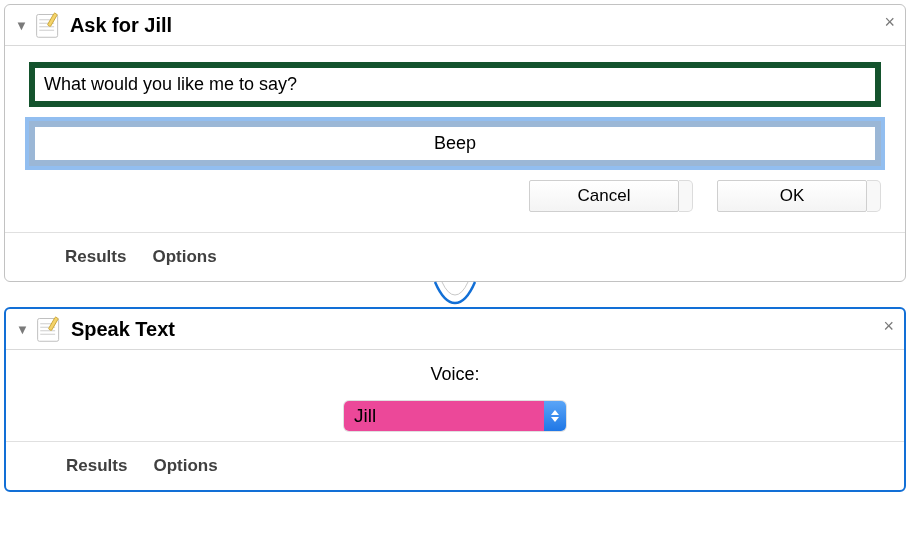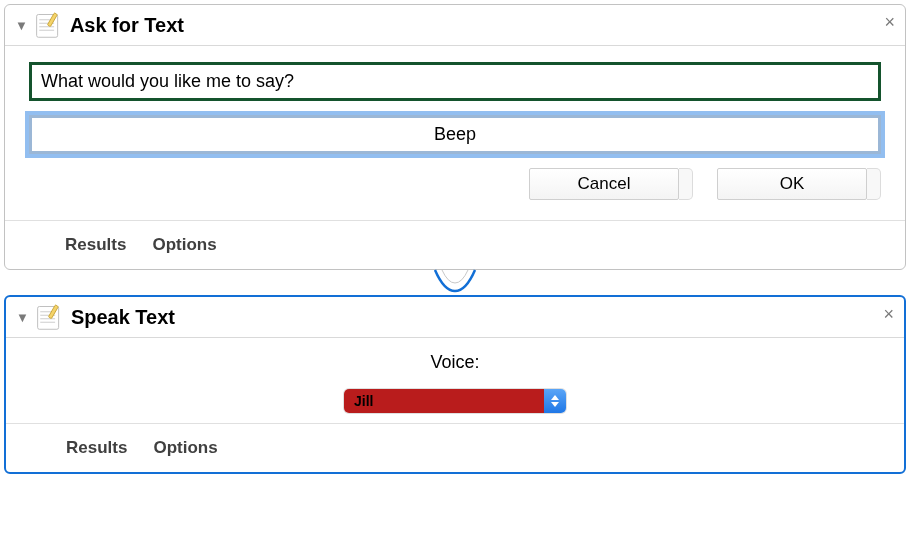--- a/index.html
+++ b/index.html
@@ -61,21 +61,21 @@
     margin: 0 0 0 0;
   }
 
   .card-body {
     padding: 16px 24px 10px 24px;
   }
   .text-input {
     width: 100%;
     font-size: 18px;
     padding: 6px 9px;
-    border: 3px solid #14532d;
+    border: 6px solid #14532d;
     background: #fff;
     outline: none;
     font-family: inherit;
     color: #000;
   }
   .text-input.focused {
     box-shadow: 0 0 0 4px rgba(100, 163, 234, 0.7);
     border-color: #9bb7d6;
     text-align: center;
   }
@@ -175,23 +175,22 @@
     display: inline-flex;
     align-items: stretch;
     border-radius: 5px;
     overflow: hidden;
     cursor: pointer;
     box-shadow: 0 0 0 1px rgba(0,0,0,0.12);
   }
   .popup-body {
     min-width: 200px;
     padding: 4px 10px;
-    font-size: 14px;
-    background: #b91c1c;
-    font-weight: bold;
+    font-size: 19px;
+    background: #ec4899;
   }
   .popup-arrows {
     width: 22px;
     background: linear-gradient(#5aa5f7,#1f77e6);
     display: flex;
     flex-direction: column;
     align-items: center;
     justify-content: center;
     gap: 2px;
   }
@@ -212,21 +211,21 @@
     <span class="action-icon">
       <svg viewBox="0 0 32 32">
         <rect x="3" y="4" width="24" height="26" rx="2" fill="#ffffff" stroke="#b7b7b7"></rect>
         <line x1="6" y1="10" x2="23" y2="10" stroke="#cfcfcf" stroke-width="1.2"></line>
         <line x1="6" y1="14" x2="23" y2="14" stroke="#cfcfcf" stroke-width="1.2"></line>
         <line x1="6" y1="18" x2="23" y2="18" stroke="#cfcfcf" stroke-width="1.2"></line>
         <line x1="6" y1="22" x2="23" y2="22" stroke="#cfcfcf" stroke-width="1.2"></line>
         <rect x="19" y="2" width="4" height="16" rx="1" fill="#f4d36a" stroke="#caa63a" transform="rotate(30 21 10)"></rect>
       </svg>
     </span>
-    <span class="action-title">Ask for Text</span>
+    <span class="action-title">Ask for Jill</span>
     <span class="close-x">×</span>
   </div>
   <hr class="header-divider">
 
   <div class="card-body">
     <div class="field-row">
       <input class="text-input" type="text" value="What would you like me to say?" style="">
     </div>
     <div class="field-row">
       <input class="text-input focused" type="text" value="Beep" style="">

